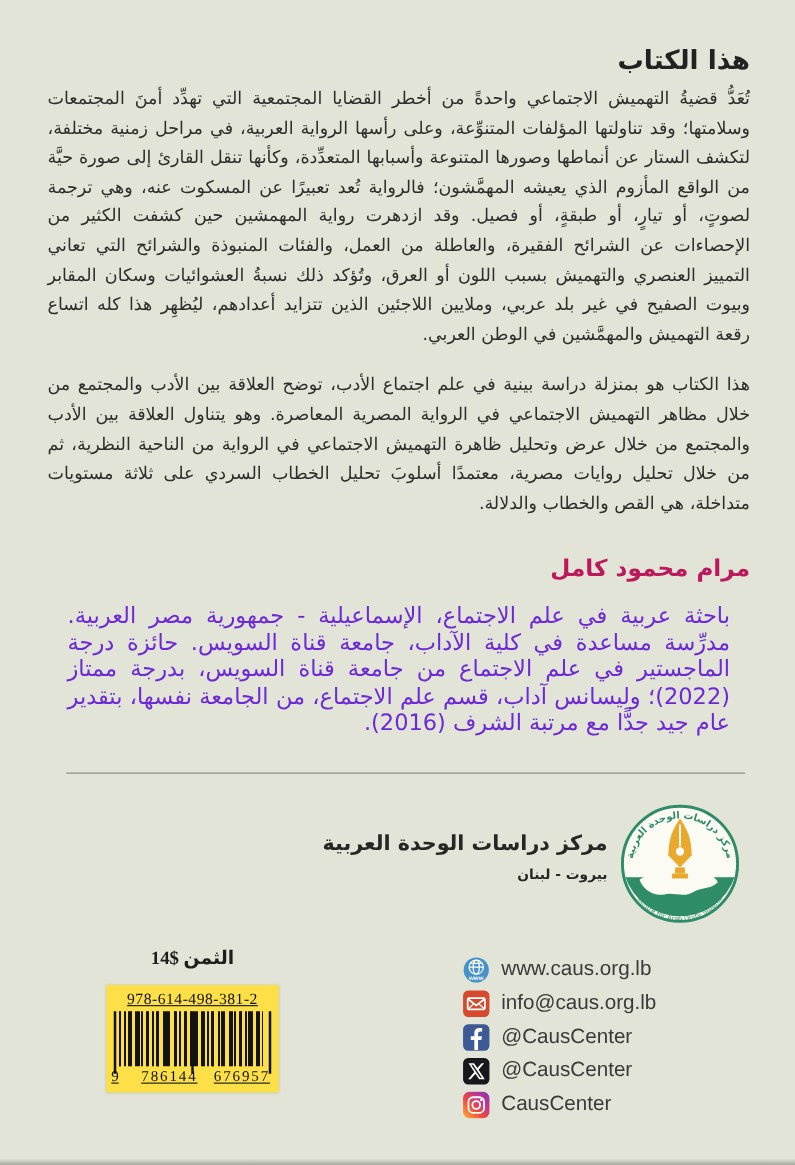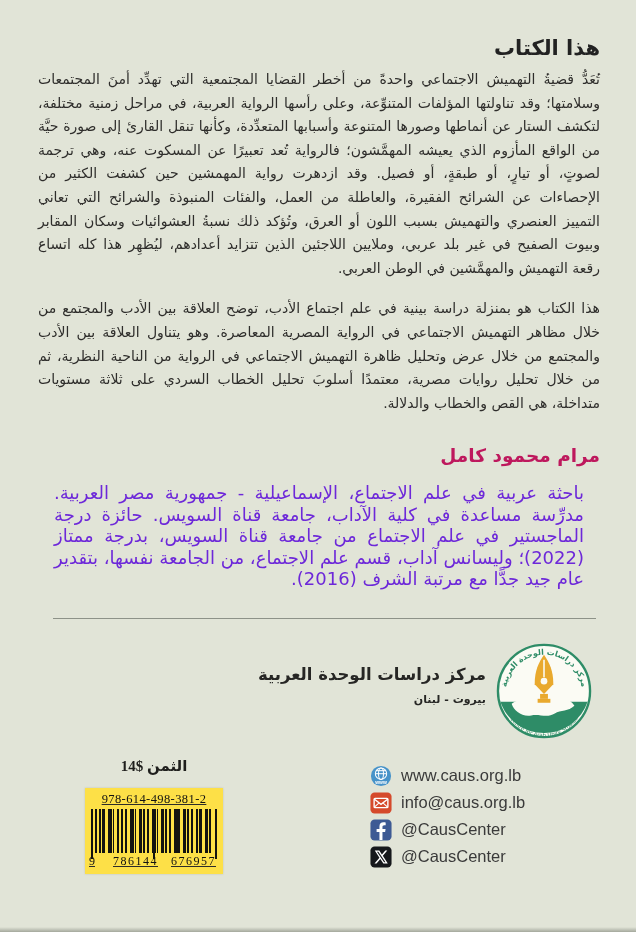--- a/index.html
+++ b/index.html
@@ -191,15 +191,32 @@
     </div>
 
     <div class="contact-row">
       <svg class="cicon" viewBox="0 0 24 24">
         <rect x="0.5" y="0.5" width="23" height="23" rx="4.5" fill="#16181b"></rect>
         <path d="M5.2,5 L10.1,5 L13,9.2 L16.7,5 L18.9,5 L14,10.6 L19.4,19 L14.6,19 L11.3,14.1 L7.1,19 L4.9,19 L10.3,12.7 Z M7.6,6.4 L15.4,17.7 L16.9,17.7 L9.1,6.4 Z" fill="#fff"></path>
       </svg>
       <span class="clabel">@CausCenter</span>
     </div>
 
+    <div class="contact-row">
+      <svg class="cicon" viewBox="0 0 24 24">
+        <defs>
+          <linearGradient id="iggrad" x1="0" y1="1" x2="1" y2="0">
+            <stop offset="0" stop-color="#f9b339"></stop>
+            <stop offset="0.4" stop-color="#ec4a3c"></stop>
+            <stop offset="0.7" stop-color="#c1358f"></stop>
+            <stop offset="1" stop-color="#7d3ab8"></stop>
+          </linearGradient>
+        </defs>
+        <rect x="0.5" y="0.5" width="23" height="23" rx="5.5" fill="url(#iggrad)"></rect>
+        <rect x="5.2" y="5.2" width="13.6" height="13.6" rx="4" fill="none" stroke="#fff" stroke-width="1.6"></rect>
+        <circle cx="12" cy="12" r="3.4" fill="none" stroke="#fff" stroke-width="1.6"></circle>
+        <circle cx="16.4" cy="7.6" r="1.1" fill="#fff"></circle>
+      </svg>
+      <span class="clabel">CausCenter</span>
+    </div>
 
   </div>
 </div>
 
 </body></html>

